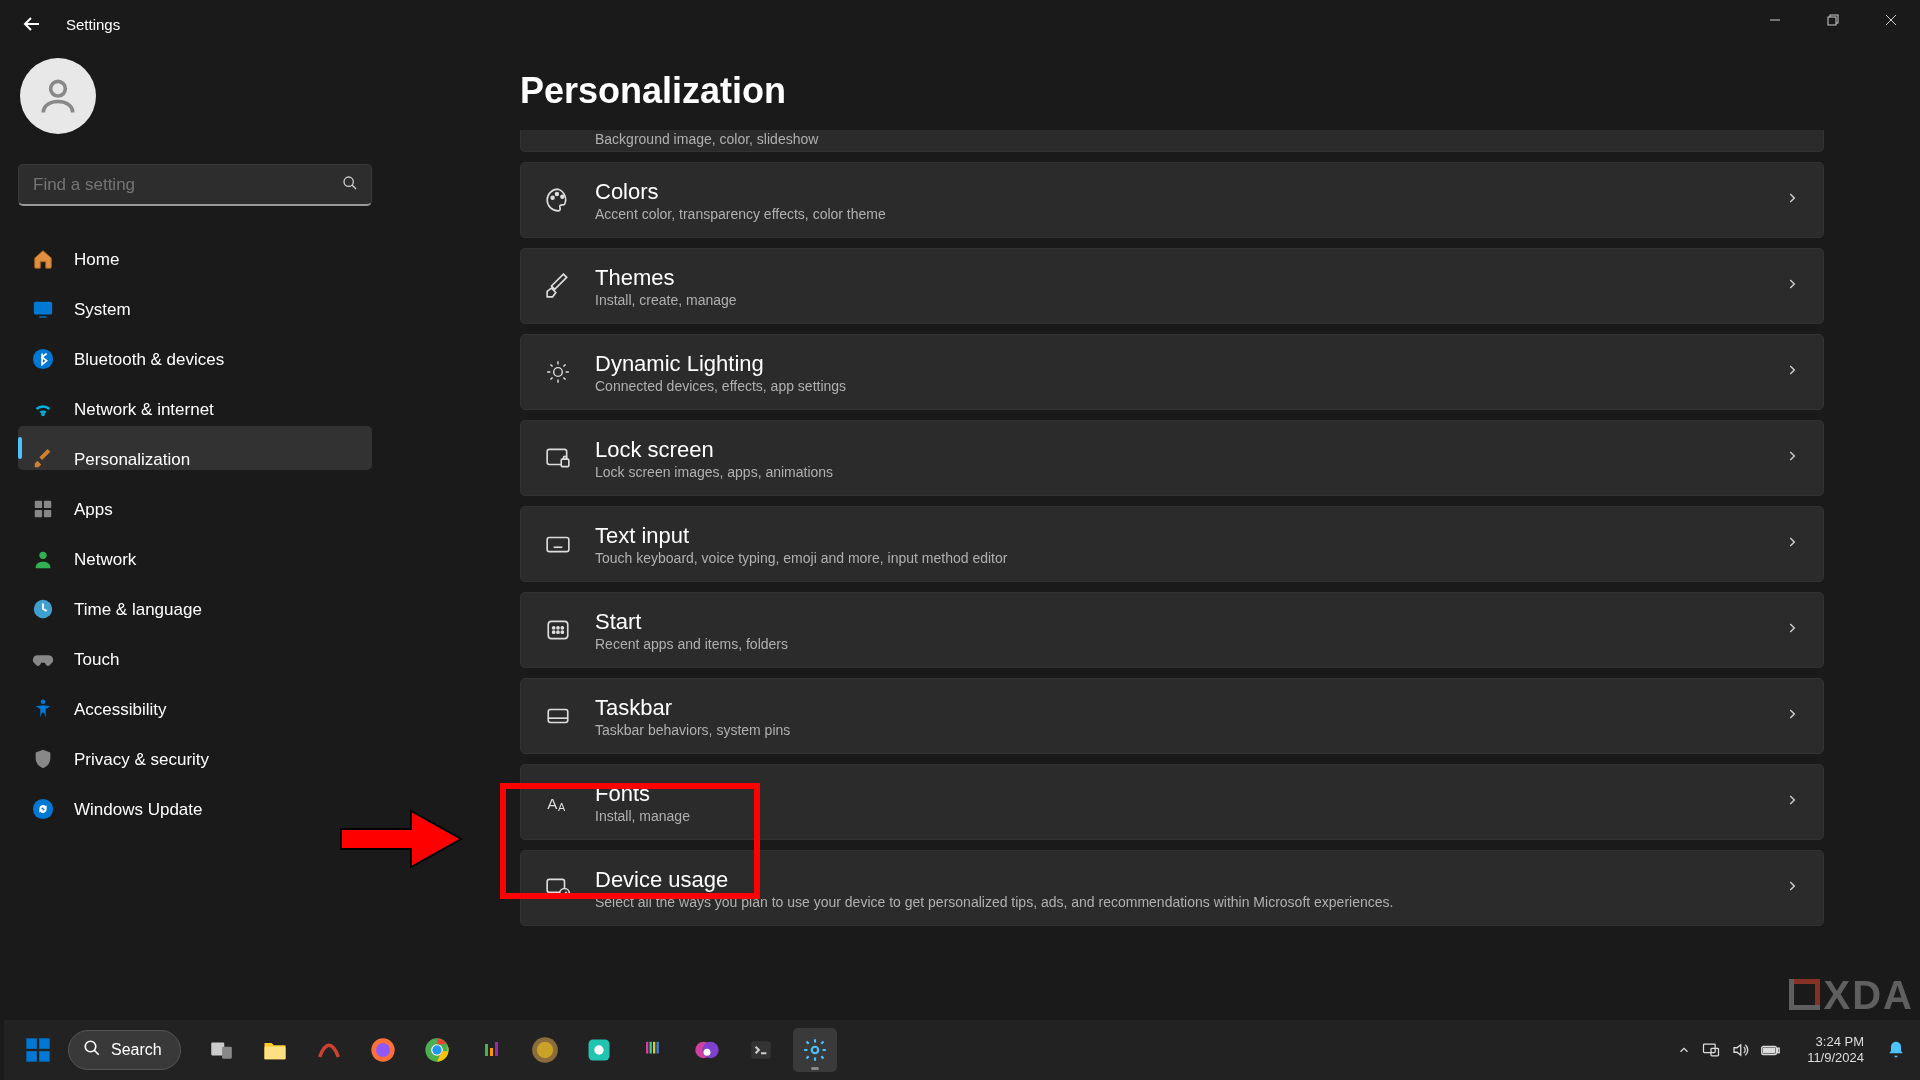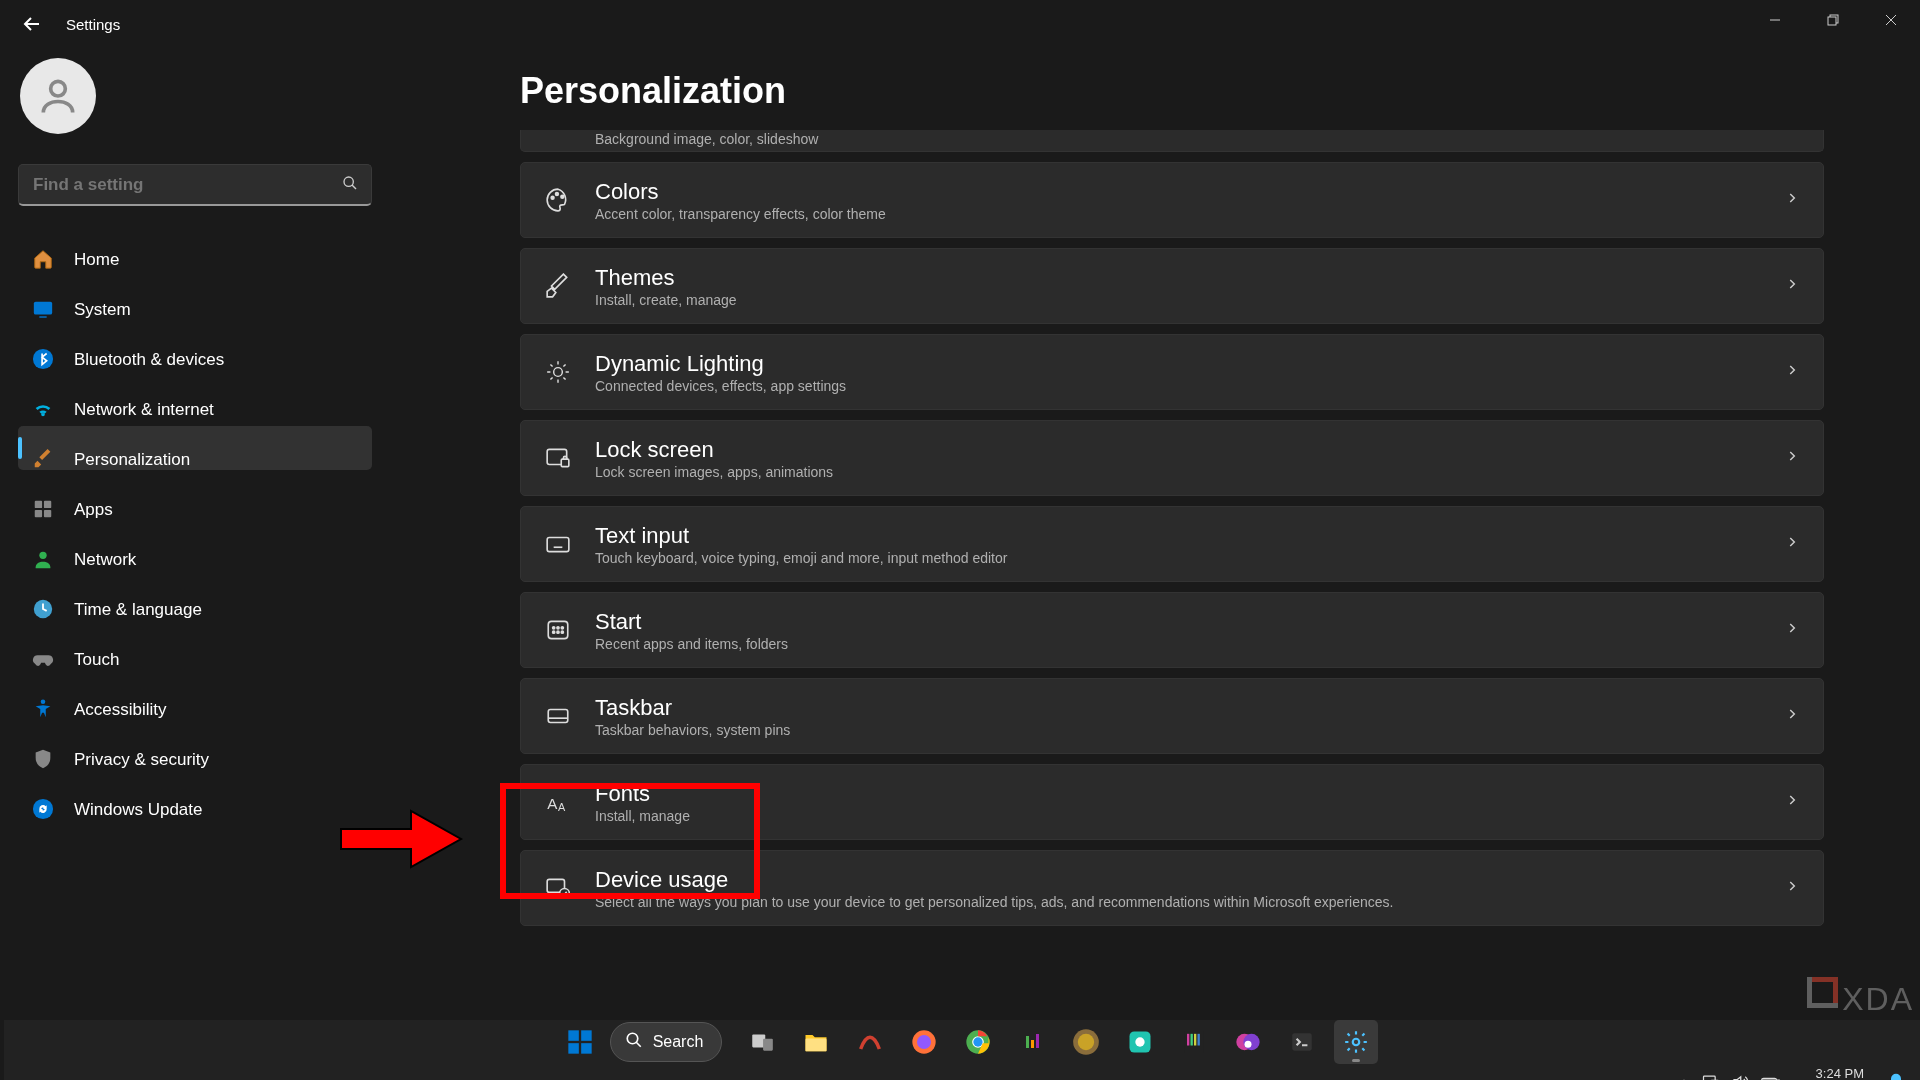--- a/index.html
+++ b/index.html
@@ -14,21 +14,21 @@
 .win-controls svg { width: 12px; height: 12px; }
 
 
 .layout { display: flex; height: calc(100% - 48px); }
 .sidebar { width: 390px; padding: 0 18px; flex-shrink: 0; }
 .profile { display: flex; align-items: center; padding: 10px 0 30px 0; }
 .avatar { width: 76px; height: 76px; border-radius: 50%; background: #e8e8e8; display: flex; align-items: center; justify-content: center; margin-left: 2px; }
 .avatar svg { width: 44px; height: 44px; color: #888; }
 
 .search { position: relative; margin-bottom: 20px; }
-.search input { width: 100%; height: 42px; background: #2d2d2d; border: 1px solid #3a3a3a; border-bottom: 2px solid #999; border-radius: 5px; color: #ccc; padding: 0 44px 0 14px; font-size: 17px; outline: none; font-weight: bold; }
+.search input { width: 100%; height: 42px; background: #2d2d2d; border: 1px solid #3a3a3a; border-bottom: 2px solid #999; border-radius: 5px; color: #ccc; padding: 0 44px 0 14px; font-size: 17px; outline: none; }
 .search .icon { position: absolute; right: 14px; top: 50%; transform: translateY(-50%); color: #ccc; }
 
 .nav { list-style: none; }
 .nav li { height: 44px; display: flex; align-items: flex-end; padding-left: 14px; border-radius: 5px; cursor: pointer; font-size: 17px; margin-bottom: 6px; position: relative; }
 .nav li.active { background: #323232; }
 .nav li.active::before { content: ""; position: absolute; left: 0; top: 11px; bottom: 11px; width: 4px; background: #4cc2ff; border-radius: 3px; }
 .nav .nav-icon { width: 22px; height: 22px; margin-right: 20px; display: flex; align-items: center; justify-content: center; }
 .nav-icon svg { width: 22px; height: 22px; }
 
 
@@ -40,35 +40,35 @@
 .card.gap { margin-top: 10px; }
 .card .card-icon { width: 26px; height: 26px; margin-right: 24px; color: #ddd; flex-shrink: 0; display: flex; align-items: center; justify-content: center; }
 .card .texts { flex: 1; }
 .card .title { font-size: 22px; color: #fff; }
 .card .sub { font-size: 14px; color: #b0b0b0; margin-top: 1px; }
 .card .chev { color: #ccc; }
 .highlight-box { position: absolute; border: 6px solid #ff0000; pointer-events: none; }
 .arrow { position: absolute; color: #ff0000; pointer-events: none; }
 
 
-.taskbar { position: absolute; left: 4px; right: 0; bottom: 0; height: 60px; background: #222; display: flex; align-items: center; flex-direction: column; }
+.taskbar { position: absolute; left: 4px; right: 0; bottom: 0; height: 60px; background: #222; display: flex; align-items: center; }
 .tb-left { display: flex; align-items: center; gap: 8px; padding-left: 12px; }
 .start-btn { width: 44px; height: 44px; display: flex; align-items: center; justify-content: center; cursor: pointer; }
 .search-pill { height: 40px; background: #393939; border: 1px solid #555; border-radius: 20px; display: flex; align-items: center; padding: 0 18px 0 14px; cursor: pointer; color: #fff; }
 .search-pill .icon { margin-right: 10px; }
 .tb-icons { display: flex; align-items: center; gap: 10px; margin-left: 10px; }
 .tb-icons .app { width: 44px; height: 44px; border-radius: 5px; display: flex; align-items: center; justify-content: center; cursor: pointer; position: relative; }
 .tb-icons .app.active { background: #3a3a3a; }
 .tb-icons .app.active::after { content: ""; position: absolute; bottom: 2px; left: 50%; transform: translateX(-50%); width: 8px; height: 3px; background: #888; border-radius: 2px; }
 .tb-right { margin-left: auto; display: flex; align-items: center; gap: 10px; padding-right: 8px; color: #ddd; font-size: 13px; }
 .tb-right .tray { display: flex; align-items: center; gap: 10px; }
 .tb-right .clock { text-align: right; line-height: 1.25; margin-left: 16px; margin-right: 6px; }
 .tb-right .notif { width: 32px; height: 36px; display: flex; align-items: center; justify-content: center; }
 
-.watermark { position: absolute; right: 6px; bottom: 62px; font-size: 32px; font-weight: 400; letter-spacing: 2px; color: rgba(180,180,180,0.45); font-family: sans-serif; display:flex; align-items:flex-start; gap:4px;}
+.watermark { position: absolute; right: 6px; bottom: 62px; font-size: 40px; font-weight: 700; letter-spacing: 2px; color: rgba(180,180,180,0.45); font-family: sans-serif; display:flex; align-items:center; gap:4px;}
 .watermark .sq { width:26px; height:26px; border:5px solid rgba(220,70,50,0.55); border-left:none; border-bottom:none; display:inline-block; position:relative; top:-4px;}
 .watermark .sq::after{content:"";position:absolute;left:-5px;bottom:-5px;width:26px;height:26px;border:5px solid rgba(180,180,180,0.45);border-right:none;border-top:none;}
 </style>
 </head>
 <body>
 
 <div class="titlebar">
   <div class="back">
     <svg viewBox="0 0 24 24" fill="none" stroke="currentColor" stroke-width="2">
         <path d="M19 12H5M11 18l-6-6 6-6"></path>

